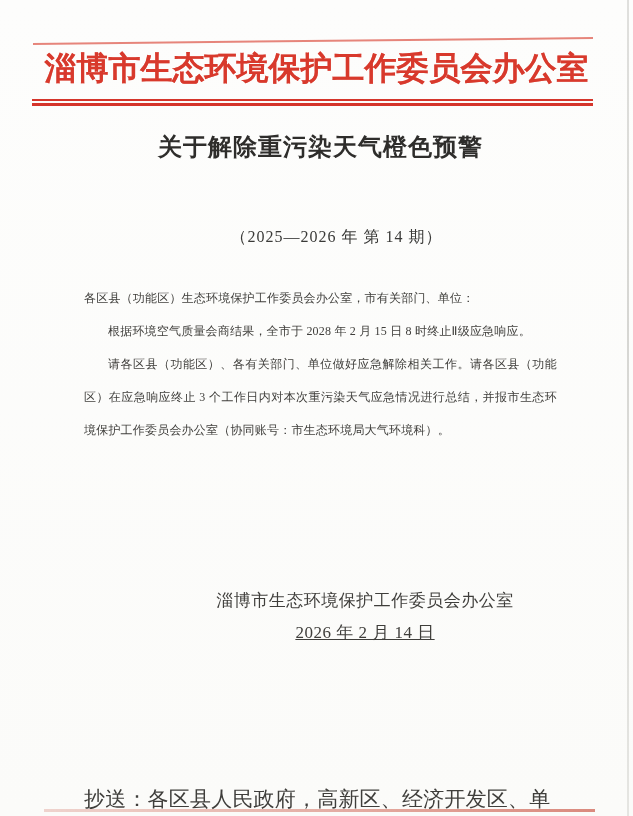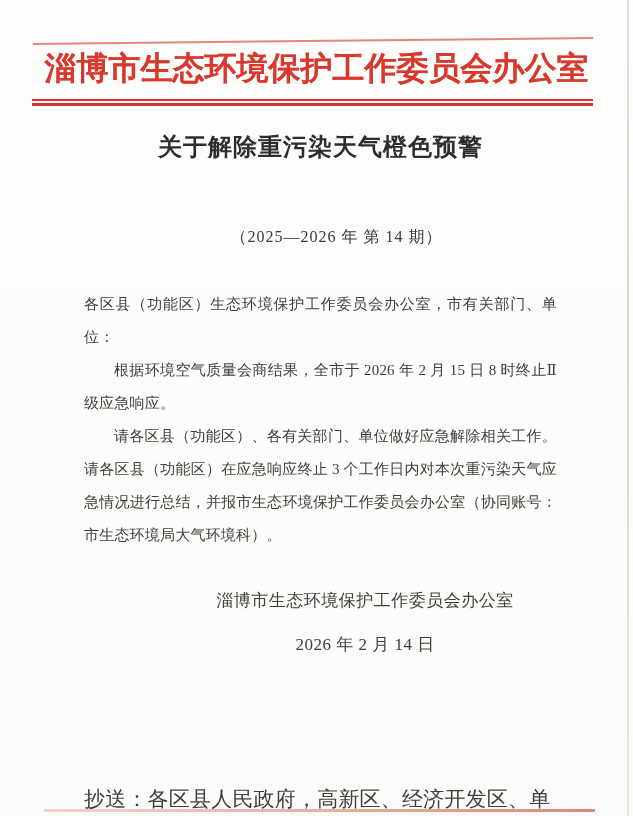--- a/index.html
+++ b/index.html
@@ -47,32 +47,33 @@
     position:absolute;top:127px;left:4px;width:100%;
     text-align:center;color:var(--ink-dark);
     font-size:24px;font-weight:bold;line-height:40px;
     letter-spacing:1px;
   }
   .issue-no{
     position:absolute;top:227px;left:0;width:100%;
     text-align:center;font-size:16px;letter-spacing:1px;color:#3a3a38;padding-left:40px;
   }
   .doc-body{
-    position:absolute;top:288px;left:84px;width:473px;
-    font-size:15px;line-height:33px;text-align:justify;
+    position:absolute;top:282px;left:84px;width:473px;
+    font-size:12px;line-height:33px;text-align:justify;
     letter-spacing:.2px;
+    font-family:Liberation Serif, serif;
   }
   .doc-body p{margin:0;}
   .doc-body p.indent{text-indent:2em;}
   .signature-block{
     position:absolute;top:590px;left:203px;width:324px;
     text-align:center;font-size:17px;letter-spacing:.5px;
   }
   .signature-block .sig-org{line-height:22px;white-space:nowrap;}
-  .signature-block .sig-date{margin-top:22px;line-height:22px;}
+  .signature-block .sig-date{margin-top:10px;line-height:22px;text-decoration:underline;}
   .cc-line{
     position:absolute;top:783px;left:84px;width:482px;
     display:flex;align-items:flex-start;
     font-size:21px;line-height:33px;letter-spacing:.2px;
   }
   .cc-line .cc-label{flex:none;}
   .cc-line .cc-text{width:413px;}
   .bottom-rule{
     position:absolute;top:809px;left:44px;width:551px;height:3px;
     background:linear-gradient(to right,rgba(217,138,125,.35),rgba(210,110,95,.8));
@@ -95,21 +96,21 @@
   </div>
 
   <div class="doc-title">
     <div>关于解除重污染天气橙色预警</div>
   </div>
 
   <div class="issue-no">（2025—2026 年  第 14 期）</div>
 
   <section class="doc-body">
     <p>各区县（功能区）生态环境保护工作委员会办公室，市有关部门、单位：</p>
-    <p class="indent">根据环境空气质量会商结果，全市于 2026 年 2 月 15 日 8 时终止Ⅱ级应急响应。</p>
+    <p class="indent">根据环境空气质量会商结果，全市于 2028 年 2 月 15 日 8 时终止Ⅱ级应急响应。</p>
     <p class="indent">请各区县（功能区）、各有关部门、单位做好应急解除相关工作。请各区县（功能区）在应急响应终止 3 个工作日内对本次重污染天气应急情况进行总结，并报市生态环境保护工作委员会办公室（协同账号：市生态环境局大气环境科）。</p>
   </section>
 
   <div class="signature-block">
     <div class="sig-org">淄博市生态环境保护工作委员会办公室</div>
     <div class="sig-date">2026 年 2 月 14 日</div>
   </div>
 
   <div class="cc-line">
     <span class="cc-label">抄送：</span>

